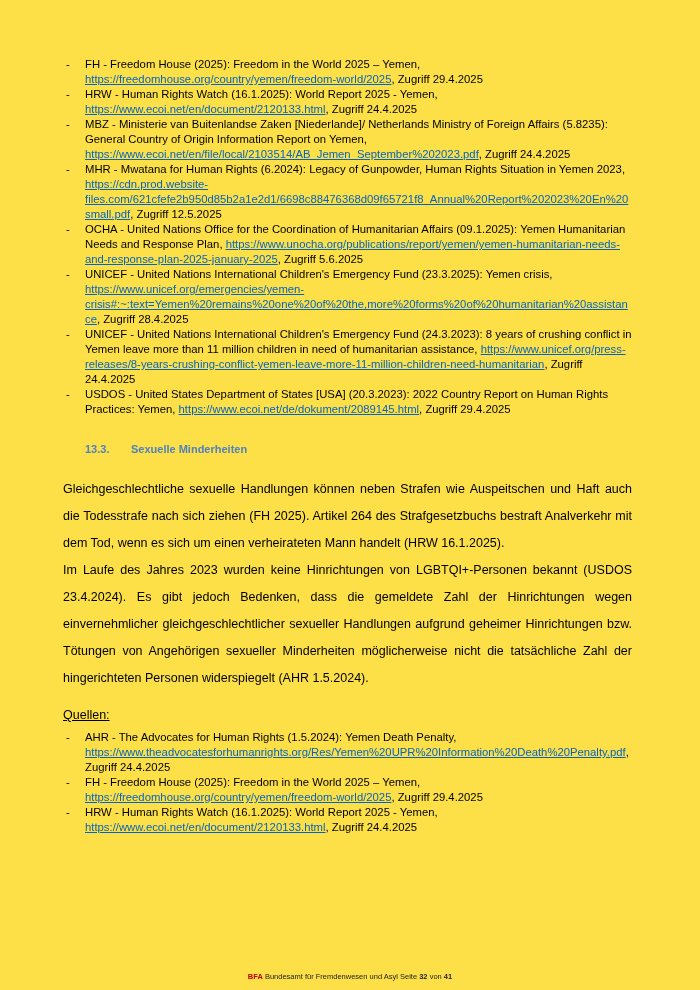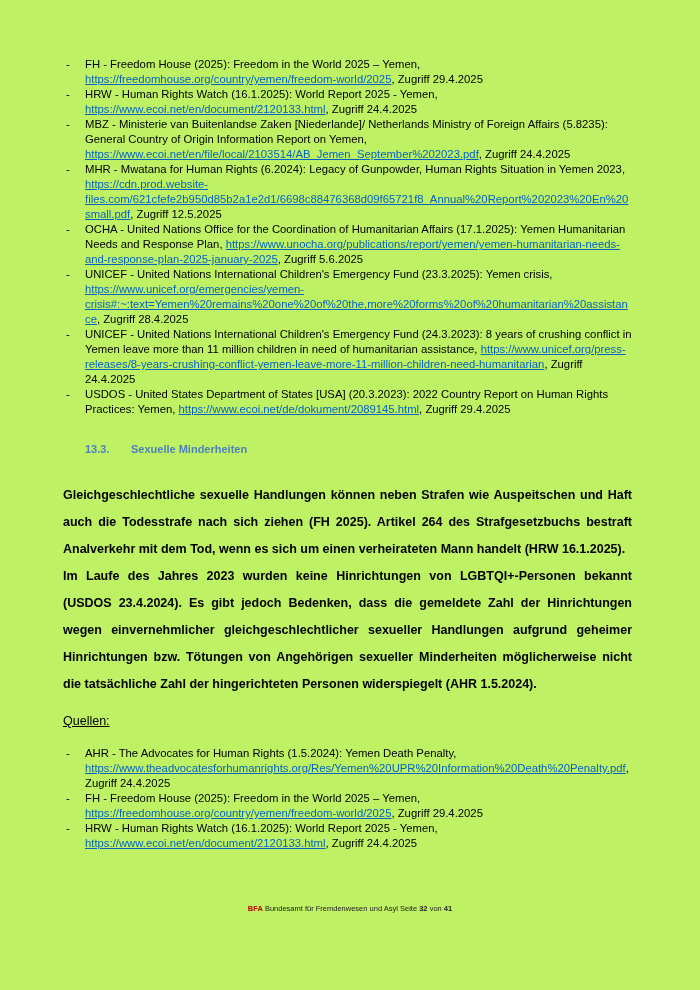--- a/index.html
+++ b/index.html
@@ -6,21 +6,21 @@
   html, body { background: #ffffff; }
   body {
     width: 700px; height: 990px;
     font-family: "Liberation Sans", "DejaVu Sans", sans-serif;
     color: #000;
   }
   .page {
     position: relative;
     width: 700px; height: 990px;
     padding: 57px 68px 0 63px;
-    background: #bef264;
+    background: #fde047;
     overflow: hidden;
   }
   ul.src-list {
     list-style: none;
     font-size: 11.3px;
     line-height: 15px;
     color: #000;
   }
   ul.src-list li {
     position: relative;
@@ -38,55 +38,55 @@
     overflow-wrap: break-word;
   }
   h2.section-heading {
     margin: 24px 0 0 22px;
     font-size: 11px;
     line-height: 17px;
     font-weight: bold;
     color: var(--heading, #4F81BD);
   }
   h2.section-heading .sec-num { display: inline-block; width: 46px; }
-  .body-text { margin-top: 24px; font-weight: bold; }
+  .body-text { margin-top: 18px; }
   .body-text p {
     font-size: 12.5px;
     line-height: 27px;
     text-align: justify;
   }
   .sources-label {
     margin-top: 12px;
     font-size: 12.5px;
     line-height: 22px;
   }
   .sources-label span { text-decoration: underline; }
-  ul.src-list.bottom { margin-top: 14px; }
+  ul.src-list.bottom { margin-top: 4px; }
   .footer {
     position: absolute;
-    left: 0; right: 0; top: 904px;
+    left: 0; right: 0; top: 972px;
     text-align: center;
     font-size: 7.5px;
     line-height: 10px;
     color: #222;
   }
   .footer .brand { color: var(--brand, #C00000); font-weight: bold; }
   .footer .num { font-weight: bold; }
 </style>
 </head>
 <body>
 
 <div class="page">
 
   <ul class="src-list" id="list-top">
       <li><span>FH - Freedom House (2025): Freedom in the World 2025 – Yemen, </span><a href="#">https://freedomhouse.org/country/yemen/freedom-world/2025</a><span>, Zugriff 29.4.2025</span></li>
       <li><span>HRW - Human Rights Watch (16.1.2025): World Report 2025 - Yemen, </span><a href="#">https://www.ecoi.net/en/document/2120133.html</a><span>, Zugriff 24.4.2025</span></li>
       <li><span>MBZ - Ministerie van Buitenlandse Zaken [Niederlande]/ Netherlands Ministry of Foreign Affairs (5.8235): General Country of Origin Information Report on Yemen, </span><a href="#">https://www.ecoi.net/en/file/local/2103514/AB_Jemen_September%202023.pdf</a><span>, Zugriff 24.4.2025</span></li>
       <li><span>MHR - Mwatana for Human Rights (6.2024): Legacy of Gunpowder, Human Rights Situation in Yemen 2023, </span><a href="#">https://cdn.prod.website-files.com/621cfefe2b950d85b2a1e2d1/6698c88476368d09f65721f8_Annual%20Report%202023%20En%20small.pdf</a><span>, Zugriff 12.5.2025</span></li>
-      <li><span>OCHA - United Nations Office for the Coordination of Humanitarian Affairs (17.1.2025): Yemen Humanitarian Needs and Response Plan, </span><a href="#">https://www.unocha.org/publications/report/yemen/yemen-humanitarian-needs-and-response-plan-2025-january-2025</a><span>, Zugriff 5.6.2025</span></li>
+      <li><span>OCHA - United Nations Office for the Coordination of Humanitarian Affairs (09.1.2025): Yemen Humanitarian Needs and Response Plan, </span><a href="#">https://www.unocha.org/publications/report/yemen/yemen-humanitarian-needs-and-response-plan-2025-january-2025</a><span>, Zugriff 5.6.2025</span></li>
       <li><span>UNICEF - United Nations International Children's Emergency Fund (23.3.2025): Yemen crisis, </span><a href="#">https://www.unicef.org/emergencies/yemen-crisis#:~:text=Yemen%20remains%20one%20of%20the,more%20forms%20of%20humanitarian%20assistance</a><span>, Zugriff 28.4.2025</span></li>
       <li><span>UNICEF - United Nations International Children's Emergency Fund (24.3.2023): 8 years of crushing conflict in Yemen leave more than 11 million children in need of humanitarian assistance, </span><a href="#">https://www.unicef.org/press-releases/8-years-crushing-conflict-yemen-leave-more-11-million-children-need-humanitarian</a><span>, Zugriff 24.4.2025</span></li>
       <li><span>USDOS - United States Department of States [USA] (20.3.2023): 2022 Country Report on Human Rights Practices: Yemen, </span><a href="#">https://www.ecoi.net/de/dokument/2089145.html</a><span>, Zugriff 29.4.2025</span></li>
     </ul>
 
   <h2 class="section-heading">
     <span class="sec-num">13.3.</span><span>Sexuelle Minderheiten</span>
   </h2>
 
   <div class="body-text">

